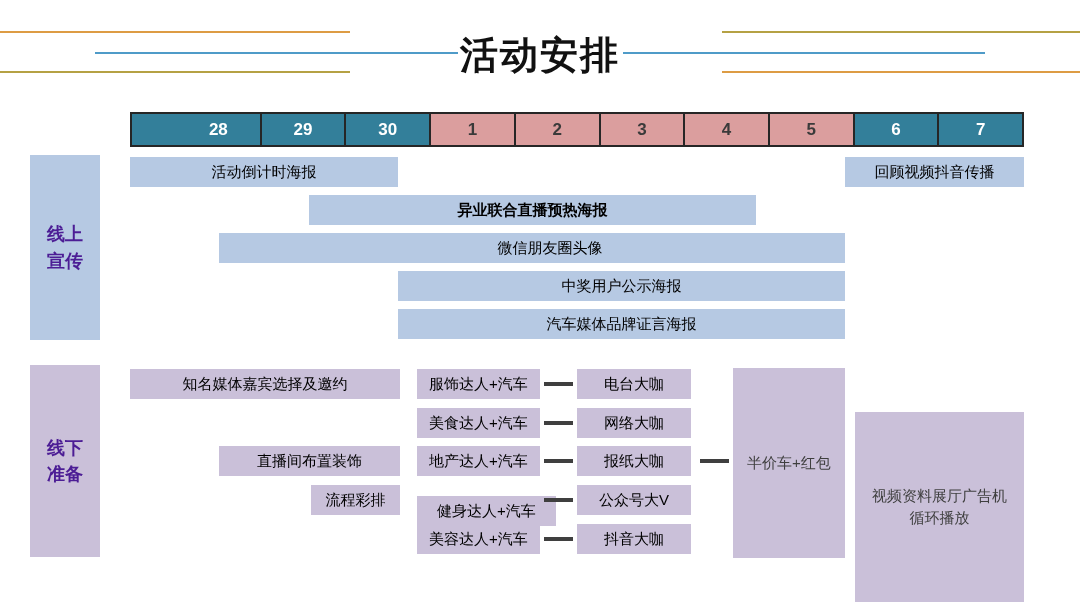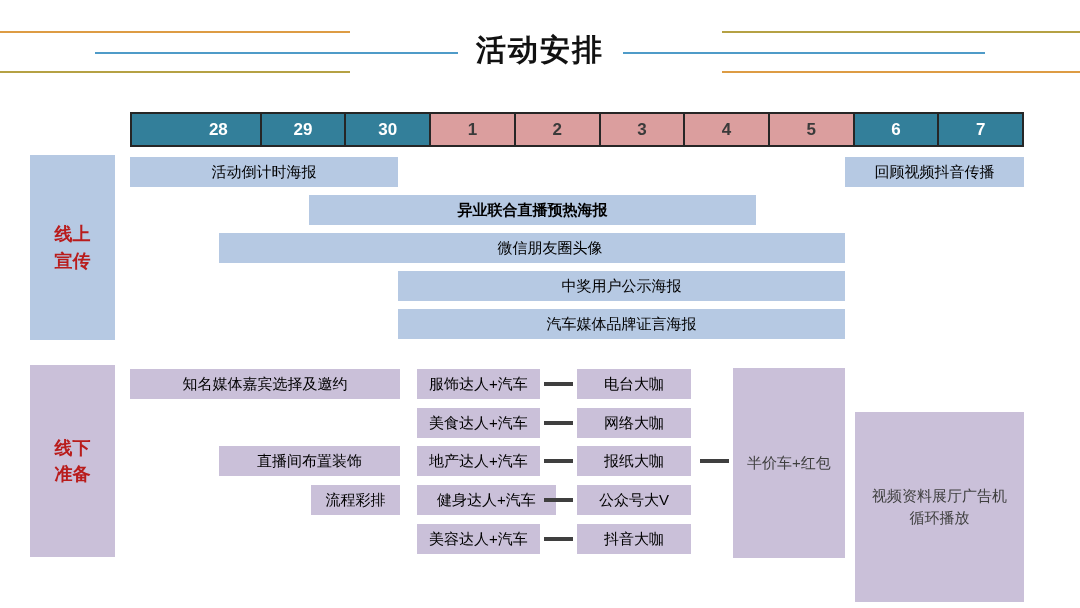--- a/index.html
+++ b/index.html
@@ -14,21 +14,21 @@
   }
   
   .decor { position: absolute; height: 2px; }
   .decor.orange { background: #dd9c44; }
   .decor.blue   { background: #4f9bc8; }
   .decor.olive  { background: #b5a144; }
   .page-title {
     position: absolute;
     left: 0; top: 30px; width: 100%;
     text-align: center;
-    font-size: 30px;
+    font-size: 38px;
     font-weight: bold;
     color: #111111;
     letter-spacing: 2px;
   }
   
   .timeline {
     position: absolute;
     left: 130px; top: 112px;
     width: 894px; height: 35px;
     display: flex;
@@ -42,28 +42,28 @@
     justify-content: center;
     font-size: 17px;
     font-weight: bold;
   }
   .day-cell:first-child { border-left: none; padding-left: 45px; }
   .day-cell.teal { background: #337f9a; color: #ffffff; }
   .day-cell.pink { background: #db9e9e; color: #3a3a3a; }
   
   .group-label {
     position: absolute;
-    left: 30px; width: 85px;
+    left: 30px; width: 70px;
     display: flex;
     flex-direction: column;
     align-items: center;
     justify-content: center;
     font-size: 18px;
     font-weight: bold;
-    color: #b91c1c;
+    color: #4c1d95;
     line-height: 1.45;
   }
   .group-label.online  { top: 155px; height: 185px; background: #b6c9e3; }
   .group-label.offline { top: 365px; height: 192px; background: #cac0d9; }
   
   .bar {
     position: absolute;
     height: 30px;
     display: flex;
     align-items: center;
@@ -139,21 +139,21 @@
     <span>准备</span>
   </div>
 
   <div class="bar purple" style="left:130px; top:369px; width:270px;">知名媒体嘉宾选择及邀约</div>
   <div class="bar purple" style="left:219px; top:446px; width:181px;">直播间布置装饰</div>
   <div class="bar purple" style="left:311px; top:485px; width:89px;">流程彩排</div>
 
   <div class="bar purple" style="left:417px; top:369px; width:123px;">服饰达人+汽车</div>
   <div class="bar purple" style="left:417px; top:408px; width:123px;">美食达人+汽车</div>
   <div class="bar purple" style="left:417px; top:446px; width:123px;">地产达人+汽车</div>
-  <div class="bar purple" style="left:417px; top:485px; width:139px;">健身达人+汽车</div>
+  <div class="bar purple" style="left:417px; top:496px; width:139px;">健身达人+汽车</div>
   <div class="bar purple" style="left:417px; top:524px; width:123px;">美容达人+汽车</div>
 
   <div class="connector" style="left:544px; top:382px;"></div>
   <div class="connector" style="left:544px; top:421px;"></div>
   <div class="connector" style="left:544px; top:459px;"></div>
   <div class="connector" style="left:544px; top:498px;"></div>
   <div class="connector" style="left:544px; top:537px;"></div>
 
   <div class="bar purple" style="left:577px; top:369px; width:114px;">电台大咖</div>
   <div class="bar purple" style="left:577px; top:408px; width:114px;">网络大咖</div>

